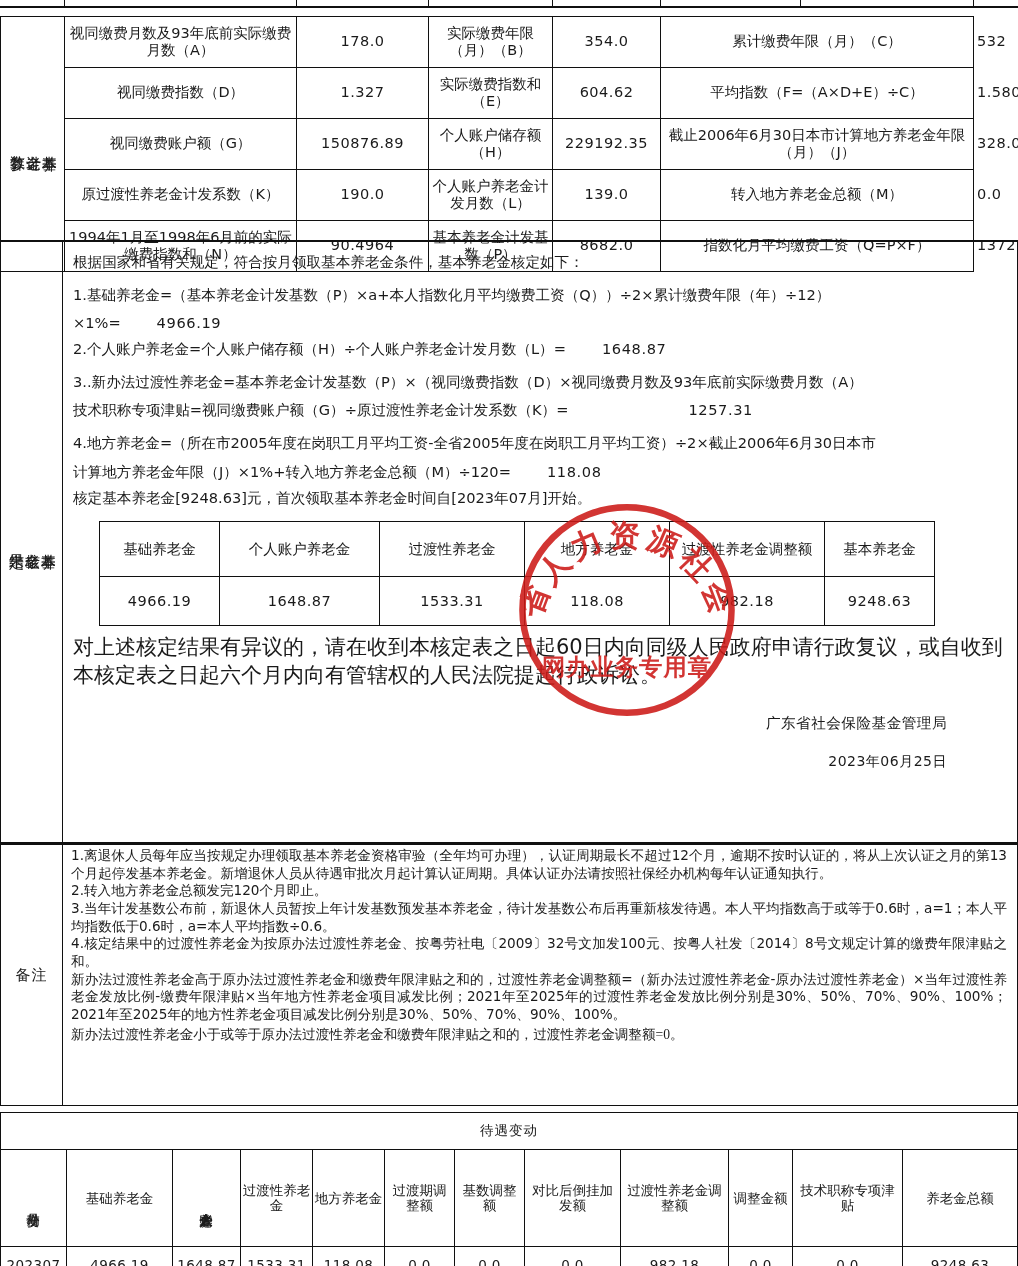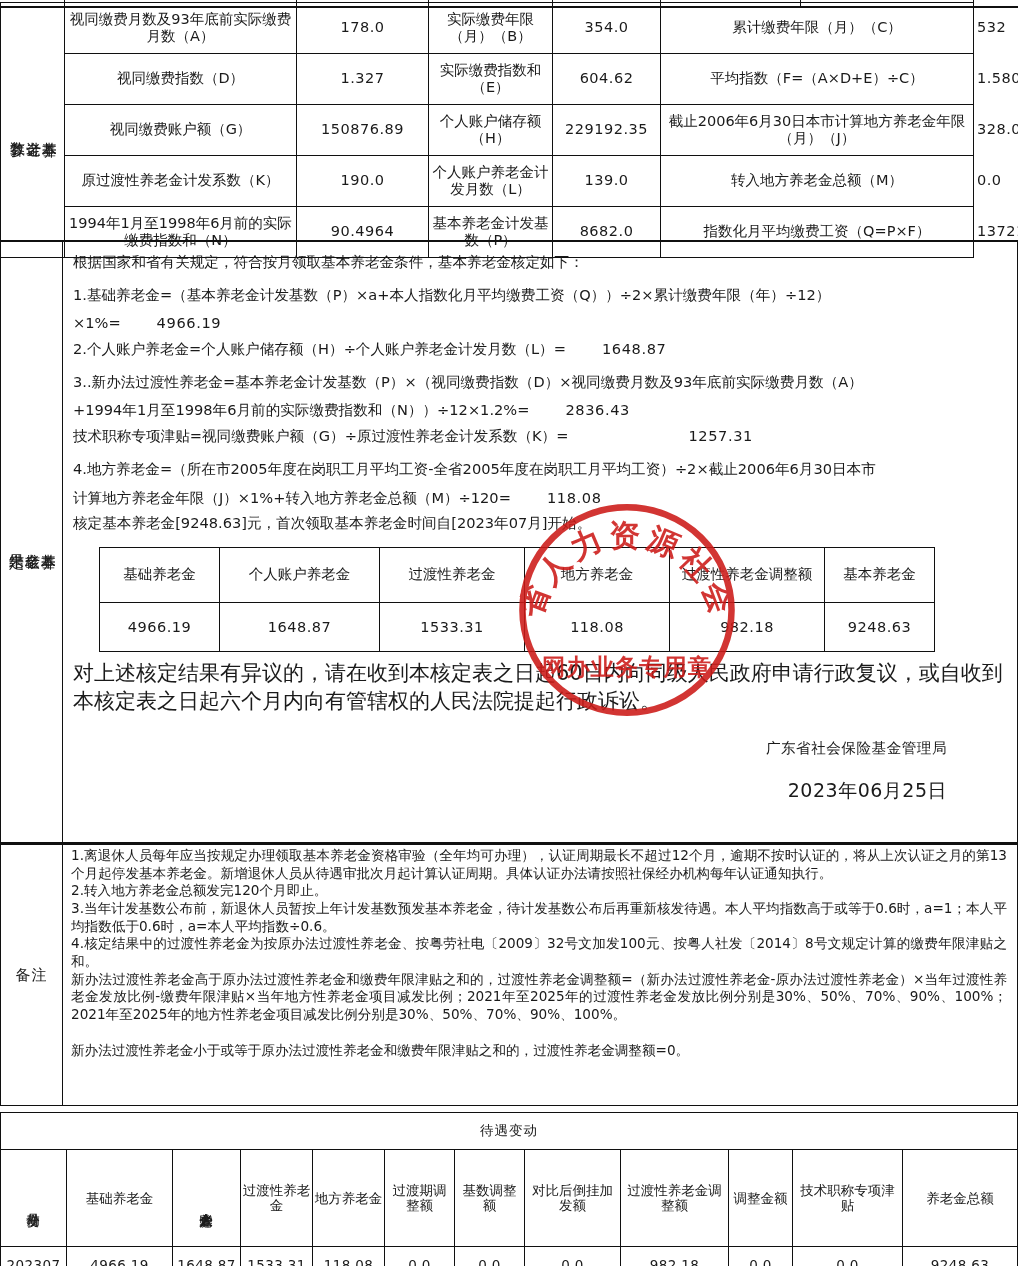--- a/index.html
+++ b/index.html
@@ -50,21 +50,21 @@
     text-orientation: upright;
     font-size: 15px;
     line-height: 1.06;
     letter-spacing: 0px;
   }
 
   
   #params-wrap {
     position: absolute;
     left: 0;
-    top: 2px;
+    top: 16px;
     width: 844px;
     height: 240px;
   }
   #params-wrap table.grid td { height: 46px; font-size: 14.5px; }
   #params-wrap td.lab { font-size: 14.5px; }
   #params-wrap td.val { font-size: 15px; letter-spacing: .5px; }
   td.sidelabel {
     width: 36px;
     padding: 0;
   }
@@ -139,21 +139,21 @@
     text-indent: 0;
   }
   .signature {
     font-size: 14.6px;
     text-align: right;
     margin-top: 24px;
     padding-right: 56px;
     letter-spacing: .5px;
   }
   .sigdate {
-    font-size: 19px;
+    font-size: 14px;
     text-align: right;
     margin-top: 20px;
     padding-right: 56px;
     letter-spacing: .5px;
   }
 
   
   #remark-wrap {
     position: absolute;
     left: 0;
@@ -181,21 +181,21 @@
     left: 62px; top: 0; right: 0; bottom: 0;
     padding: 2px 10px 4px 8px;
     box-sizing: border-box;
   }
   .rline {
     font-size: 13.6px;
     line-height: 1.30;
     margin: 0;
     text-align: justify;
   }
-  .rline.sp { margin-top: 18px; }
+  .rline.sp { margin-top: 2px; font-family: Liberation Serif, serif; }
 
   
   #change-wrap {
     position: absolute;
     left: 0;
     top: 1112px;
     width: 1018px;
   }
   #change-wrap table.grid td { font-size: 13.5px; }
   #change-title td {
@@ -328,23 +328,20 @@
       <p class="formula tight">1.基础养老金=（基本养老金计发基数（P）×a+本人指数化月平均缴费工资（Q））÷2×累计缴费年限（年）÷12）</p>
       <p class="formula tight2">
         <span>×1%=</span><span class="num">4966.19</span>
       </p>
 
       <p class="formula">
         <span>2.个人账户养老金=个人账户储存额（H）÷个人账户养老金计发月数（L）=</span><span class="num">1648.87</span>
       </p>
 
       <p class="formula tight">3..新办法过渡性养老金=基本养老金计发基数（P）×（视同缴费指数（D）×视同缴费月数及93年底前实际缴费月数（A）</p>
-      <p class="formula tight2">
-        <span>+1994年1月至1998年6月前的实际缴费指数和（N））÷12×1.2%=</span><span class="num">2836.43</span>
-      </p>
 
       <p class="formula">
         <span>技术职称专项津贴=视同缴费账户额（G）÷原过渡性养老金计发系数（K）=</span><span class="num" style="padding-left:120px">1257.31</span>
       </p>
 
       <p class="formula tight">4.地方养老金=（所在市2005年度在岗职工月平均工资-全省2005年度在岗职工月平均工资）÷2×截止2006年6月30日本市</p>
       <p class="formula tight2">
         <span>计算地方养老金年限（J）×1%+转入地方养老金总额（M）÷120=</span><span class="num">118.08</span>
       </p>
 

